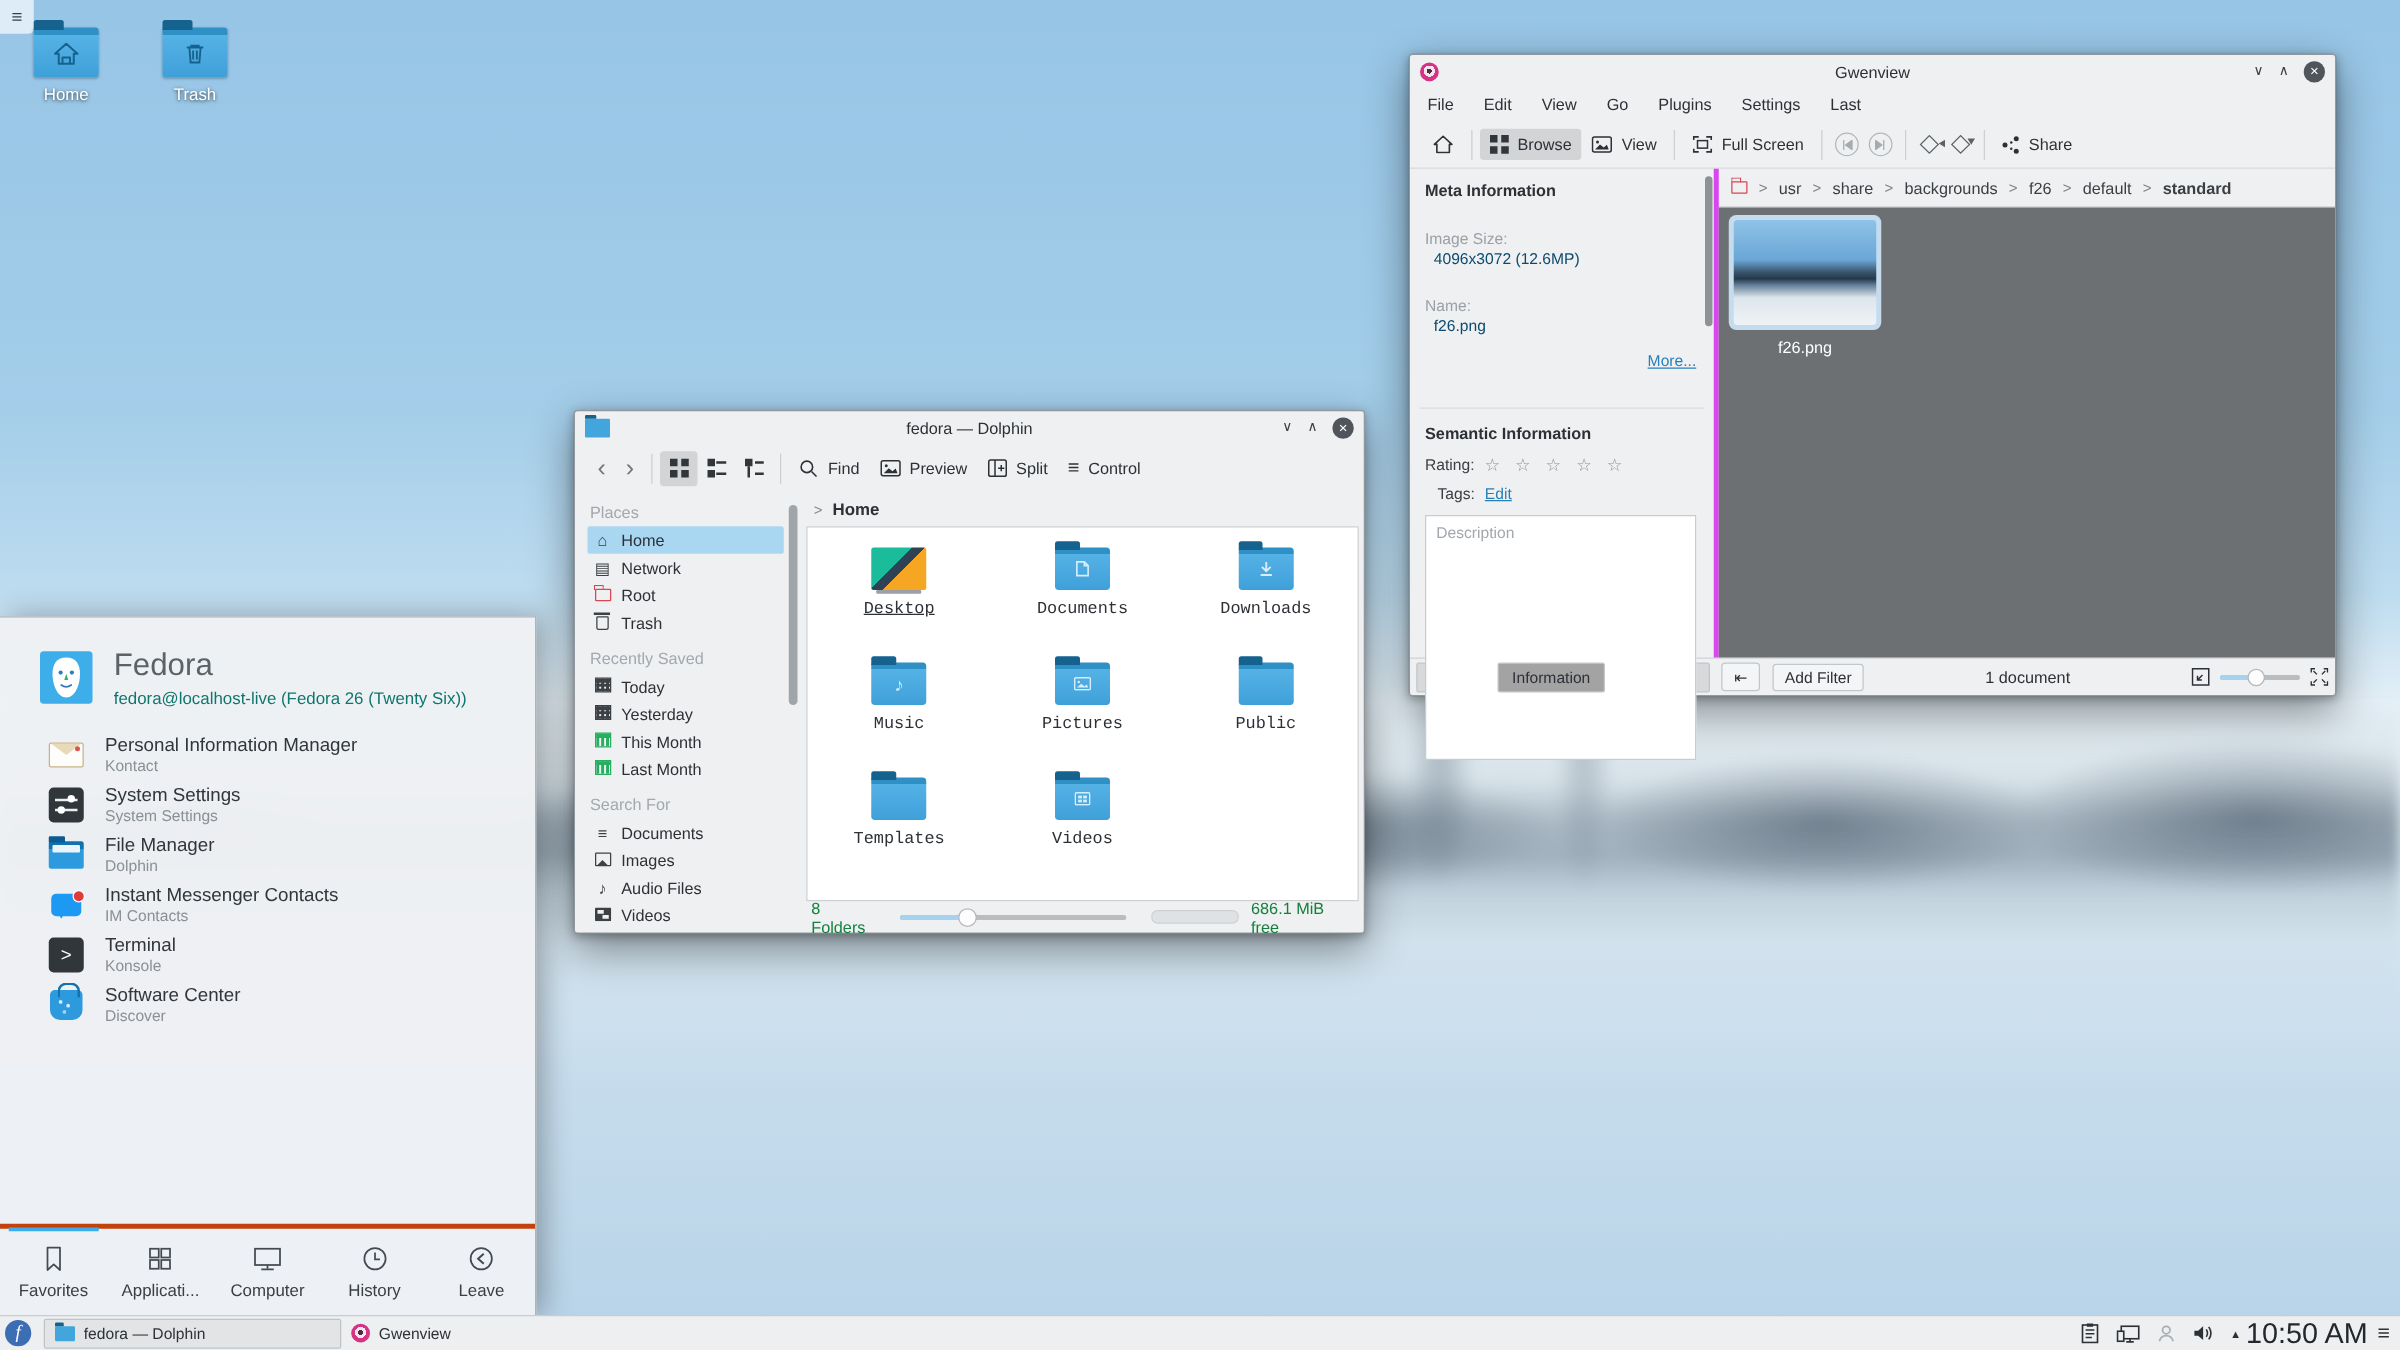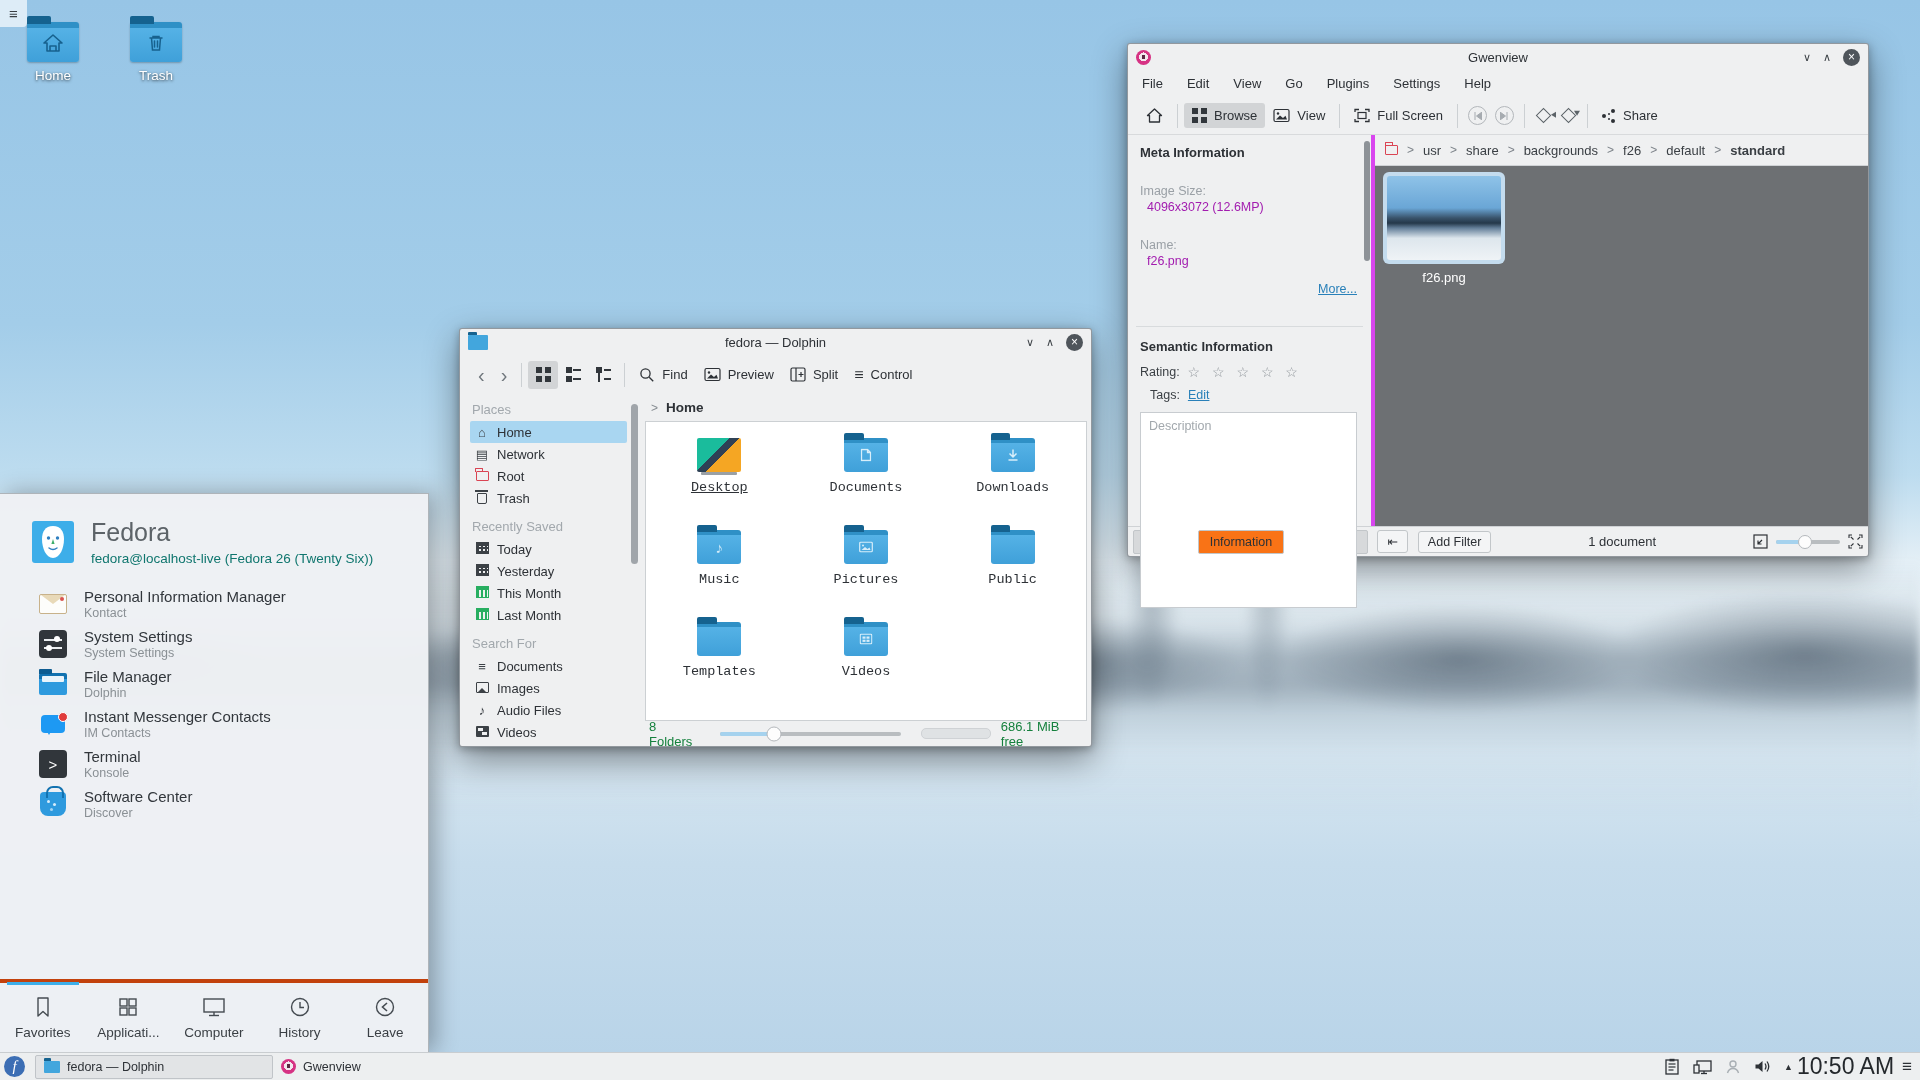--- a/index.html
+++ b/index.html
@@ -103,41 +103,41 @@
   .sharedots i { position:absolute; border-radius:50%; background:#2d3136; }
   .sharedots i:nth-child(1){ width:4px;height:4px;left:0;top:5px; }
   .sharedots i:nth-child(2){ width:4px;height:4px;right:1px;top:0; }
   .sharedots i:nth-child(3){ width:4px;height:4px;right:1px;bottom:0; }
   .sharedots i:nth-child(4){ width:2px;height:2px;left:6px;top:4px; }
   .sharedots i:nth-child(5){ width:2px;height:2px;left:6px;bottom:3px; }
   .g-body { flex:1; display:flex; min-height:0; }
   .g-side { width:247px; flex:0 0 247px; border-right:4px solid #d946ef; padding:10px 14px 0 12px; position:relative; font-size:12.5px; }
   .sect-h { font-weight:bold; font-size:13px; color:#2d3136; }
   .meta-lbl { color:#9aa0a6; margin-top:24px; }
-  .meta-val { color:#a21caf; margin:2px 0 0 7px; }
+  .meta-val { color:#0c4a6e; margin:2px 0 0 7px; }
   .more-link { display:block; text-align:right; color:#2980b9; text-decoration:underline; margin-top:14px; }
   .side-sep { border:none; border-top:1px solid #d8dbdd; margin:30px -6px 12px -4px; }
   .ratrow { display:flex; align-items:center; gap:8px; margin-top:10px; color:#3a3f44; }
   .stars { color:#8f959a; font-size:14px; letter-spacing:4px; }
   .tagrow { display:flex; gap:8px; margin:8px 0 10px 10px; color:#3a3f44; }
   .taglink { color:#2980b9; text-decoration:underline; }
   .desc { width:100%; height:196px; background:#fff; border:1px solid #c8ccd0; resize:none; font-family:"Liberation Sans",sans-serif; font-size:12.5px; padding:6px 8px; color:#2d3136; outline:none; }
   .desc::placeholder { color:#a2a8ad; }
   .side-scroll { position:absolute; right:1px; top:6px; width:6px; height:120px; background:#8d9297; border-radius:3px; }
   .g-content { flex:1; display:flex; flex-direction:column; min-width:0; }
   .crumbbar { height:31px; flex:0 0 31px; border-bottom:1px solid #cfd2d5; display:flex; align-items:center; gap:9px; padding:0 10px; font-size:13px; color:#3a3f44; }
   .crumbbar .csep { color:#7d838a; font-size:12px; }
   .crumbbar .last { font-weight:bold; }
   .thumbs { flex:1; background:#6d7073; position:relative; }
   .tile { position:absolute; left:8px; top:6px; width:122px; height:92px; border-radius:6px; background:#c4dcee; padding:4px; }
   .tile-img { width:100%; height:100%; border-radius:3px; background:linear-gradient(180deg,#8fc3e8 0%,#6aa6d6 38%,#39536b 50%,#24384a 56%,#647f99 62%,#dde6ed 74%,#eff3f6 100%); }
   .tile-label { position:absolute; left:0; top:104px; width:138px; text-align:center; color:#fff; font-size:13px; }
   .g-bottom { height:30px; flex:0 0 30px; border-top:1px solid #cfd2d5; display:flex; align-items:center; padding:0 5px; font-size:12.5px; }
   .bb-tab { padding:4px 11px; border:1px solid #c2c6c9; background:#d7d9db; color:#2d3136; margin-right:-1px; border-radius:2px; }
-  .bb-tab.active { background:#f97316; z-index:1; position:relative; }
+  .bb-tab.active { background:#a3a3a3; z-index:1; position:relative; }
   .bb-btn { border:1px solid #c2c6c9; background:#f4f5f6; border-radius:3px; padding:3px 9px; margin-left:10px; color:#2d3136; }
   .doccount { flex:1; text-align:center; color:#2d3136; font-size:13px; }
   .zslider { position:relative; width:64px; height:4px; background:#b9bdc0; border-radius:2px; margin:0 8px; }
   .zslider .fill { position:absolute; left:0; top:0; bottom:0; width:45%; background:#a5d2ee; border-radius:2px; }
   .zslider .knob { position:absolute; top:50%; left:45%; width:14px; height:14px; background:#fdfdfd; border:1px solid #b4b8bc; border-radius:50%; transform:translate(-50%,-50%); }
 
   
   .kickoff { position:absolute; left:0; top:493px; width:429px; height:559px; background:rgba(238,241,244,.97); border-right:1px solid #aeb4b9; border-top:1px solid #aeb4b9; box-shadow:6px 0 22px rgba(0,0,0,.3); display:flex; flex-direction:column; }
   .k-head { display:flex; align-items:center; gap:17px; padding:24px 0 14px 32px; }
   .k-avatar { width:42px; height:42px; background:#3daee9; border-radius:3px; flex:0 0 42px; display:flex; align-items:center; justify-content:center; }
@@ -218,21 +218,21 @@
       <span class="tbclose">×</span>
     </span>
   </div>
   <div class="menubar">
     <span>File</span>
     <span>Edit</span>
     <span>View</span>
     <span>Go</span>
     <span>Plugins</span>
     <span>Settings</span>
-    <span>Help</span>
+    <span>Last</span>
   </div>
   <div class="g-toolbar">
     <span class="tool">
       <svg width="17" height="15" viewBox="0 0 17 15">
           <path d="M8.5 1 L1.5 7.5 h2 V14 h10 V7.5 h2 Z" fill="none" stroke="#2d3136" stroke-width="1.3" stroke-linejoin="round"></path>
         </svg>
     </span>
     <span class="vsep"></span>
     <span class="tool active">
       <span class="gq g-icons"></span>

